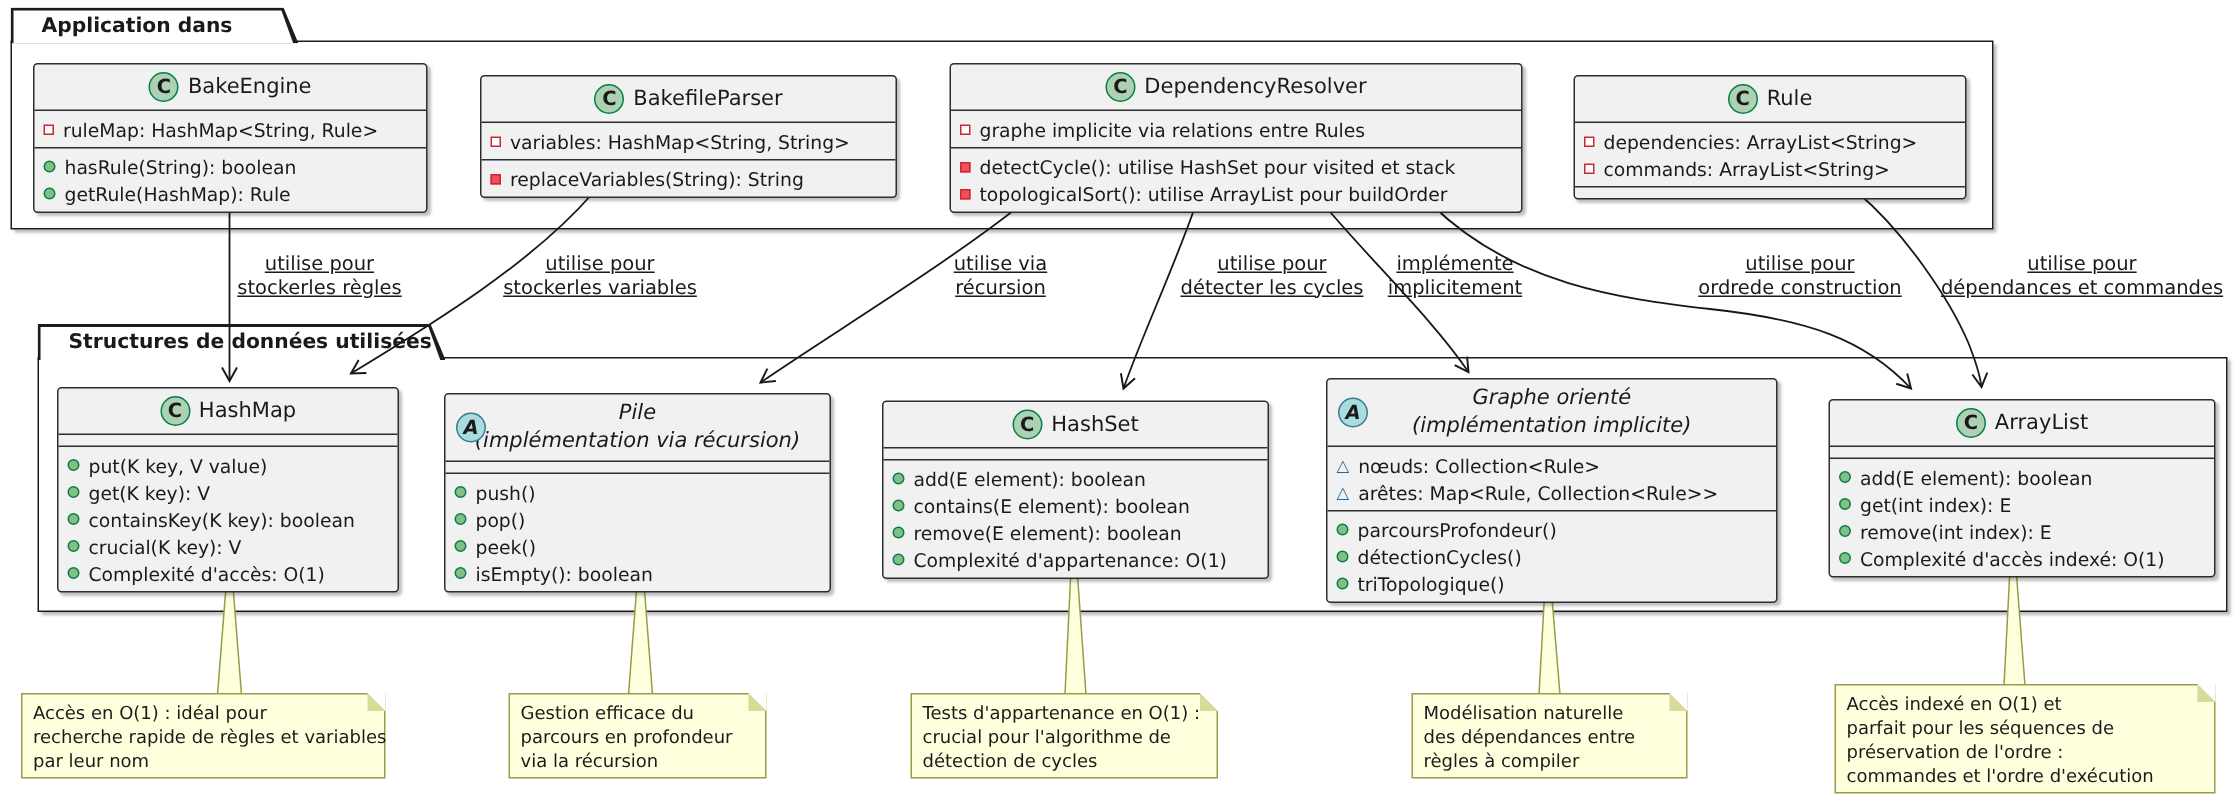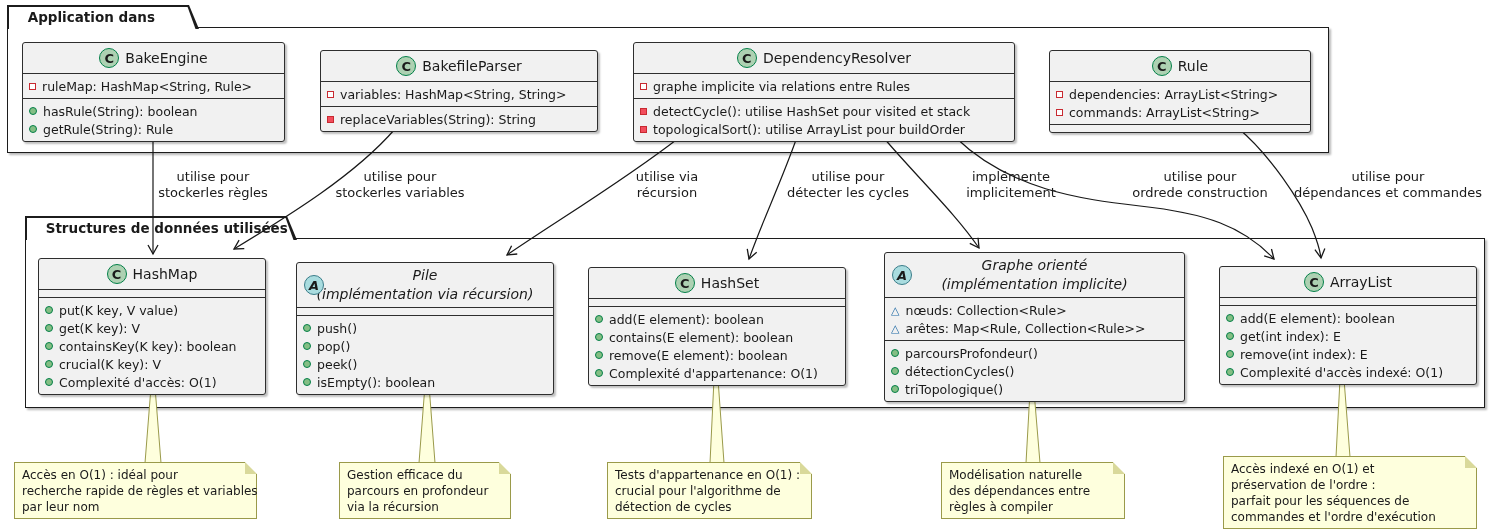--- a/index.html
+++ b/index.html
@@ -33,21 +33,21 @@
   .member { height:18px; display:flex; align-items:center; gap:6px; padding:0 6px;
             font-size:12.5px; white-space:nowrap; }
   .mi { flex:0 0 auto; }
   .icon-public { width:8px; height:8px; border-radius:50%; background:#84BE84; border:1px solid #038048; }
   .icon-priv-field { width:7px; height:7px; background:#ffffff; border:1.2px solid #C82930; }
   .icon-priv-method { width:7px; height:7px; background:#F24D5C; border:1px solid #C82930; }
   .icon-pkg-priv { color:#1F6AA5; font-size:11px; line-height:9px; }
   .icon-pkg-priv::before { content:"\25B3"; }
 
   
-  .edge-label { position:absolute; text-align:center; font-size:13px; line-height:15.5px; }
+  .edge-label { position:absolute; text-align:center; font-size:13px; line-height:15.5px;text-decoration:underline; }
 
   
   .note { position:absolute; background:#FEFFDD; border:1px solid #9a9a4a;
           padding:4px 7px 3px 7px; font-size:12px; line-height:16px; }
   .note::before { content:""; position:absolute; top:-1px; right:-1px; border-style:solid;
           border-width:0 12px 12px 0; border-color:#ffffff #ffffff #d9d99a #d9d99a; }
   .note .nline { white-space:nowrap; }
 
   svg.wires { position:absolute; left:0; top:0; width:1491px; height:532px; pointer-events:none; }
 </style>
@@ -101,21 +101,21 @@
         <span>ruleMap: HashMap&lt;String, Rule&gt;</span>
       </div>
     </div>
     <div class="compartment">
       <div class="member">
         <span class="mi icon-public"></span>
         <span>hasRule(String): boolean</span>
       </div>
       <div class="member">
         <span class="mi icon-public"></span>
-        <span>getRule(String): Rule</span>
+        <span>getRule(HashMap): Rule</span>
       </div>
     </div>
   </div>
 
   <div class="cls" style="left:320px; top:50px; width:278px;">
     <div class="cls-title">
       <span class="badge badge-c">C</span>
       <span>BakefileParser</span>
     </div>
     <div class="compartment">
@@ -323,21 +323,21 @@
     <div>stockerles variables</div>
   </div>
   <div class="edge-label" style="left:597px; top:169px; width:140px;">
     <div>utilise via</div>
     <div>récursion</div>
   </div>
   <div class="edge-label" style="left:778px; top:169px; width:140px;">
     <div>utilise pour</div>
     <div>détecter les cycles</div>
   </div>
-  <div class="edge-label" style="left:945px; top:169px; width:132px;text-align:center;">
+  <div class="edge-label" style="left:904px; top:169px; width:132px;text-align:center;">
     <div>implémente</div>
     <div>implicitement</div>
   </div>
   <div class="edge-label" style="left:1125px; top:169px; width:150px;">
     <div>utilise pour</div>
     <div>ordrede construction</div>
   </div>
   <div class="edge-label" style="left:1288px; top:169px; width:200px;">
     <div>utilise pour</div>
     <div>dépendances et commandes</div>
@@ -358,18 +358,18 @@
     <div class="nline">crucial pour l'algorithme de</div>
     <div class="nline">détection de cycles</div>
   </div>
   <div class="note" style="left:941px; top:462px; width:184px;">
     <div class="nline">Modélisation naturelle</div>
     <div class="nline">des dépendances entre</div>
     <div class="nline">règles à compiler</div>
   </div>
   <div class="note" style="left:1223px; top:456px; width:254px;">
     <div class="nline">Accès indexé en O(1) et</div>
+    <div class="nline">parfait pour les séquences de</div>
     <div class="nline">préservation de l'ordre :</div>
-    <div class="nline">parfait pour les séquences de</div>
     <div class="nline">commandes et l'ordre d'exécution</div>
   </div>
 
 </div>
 
 </body></html>

